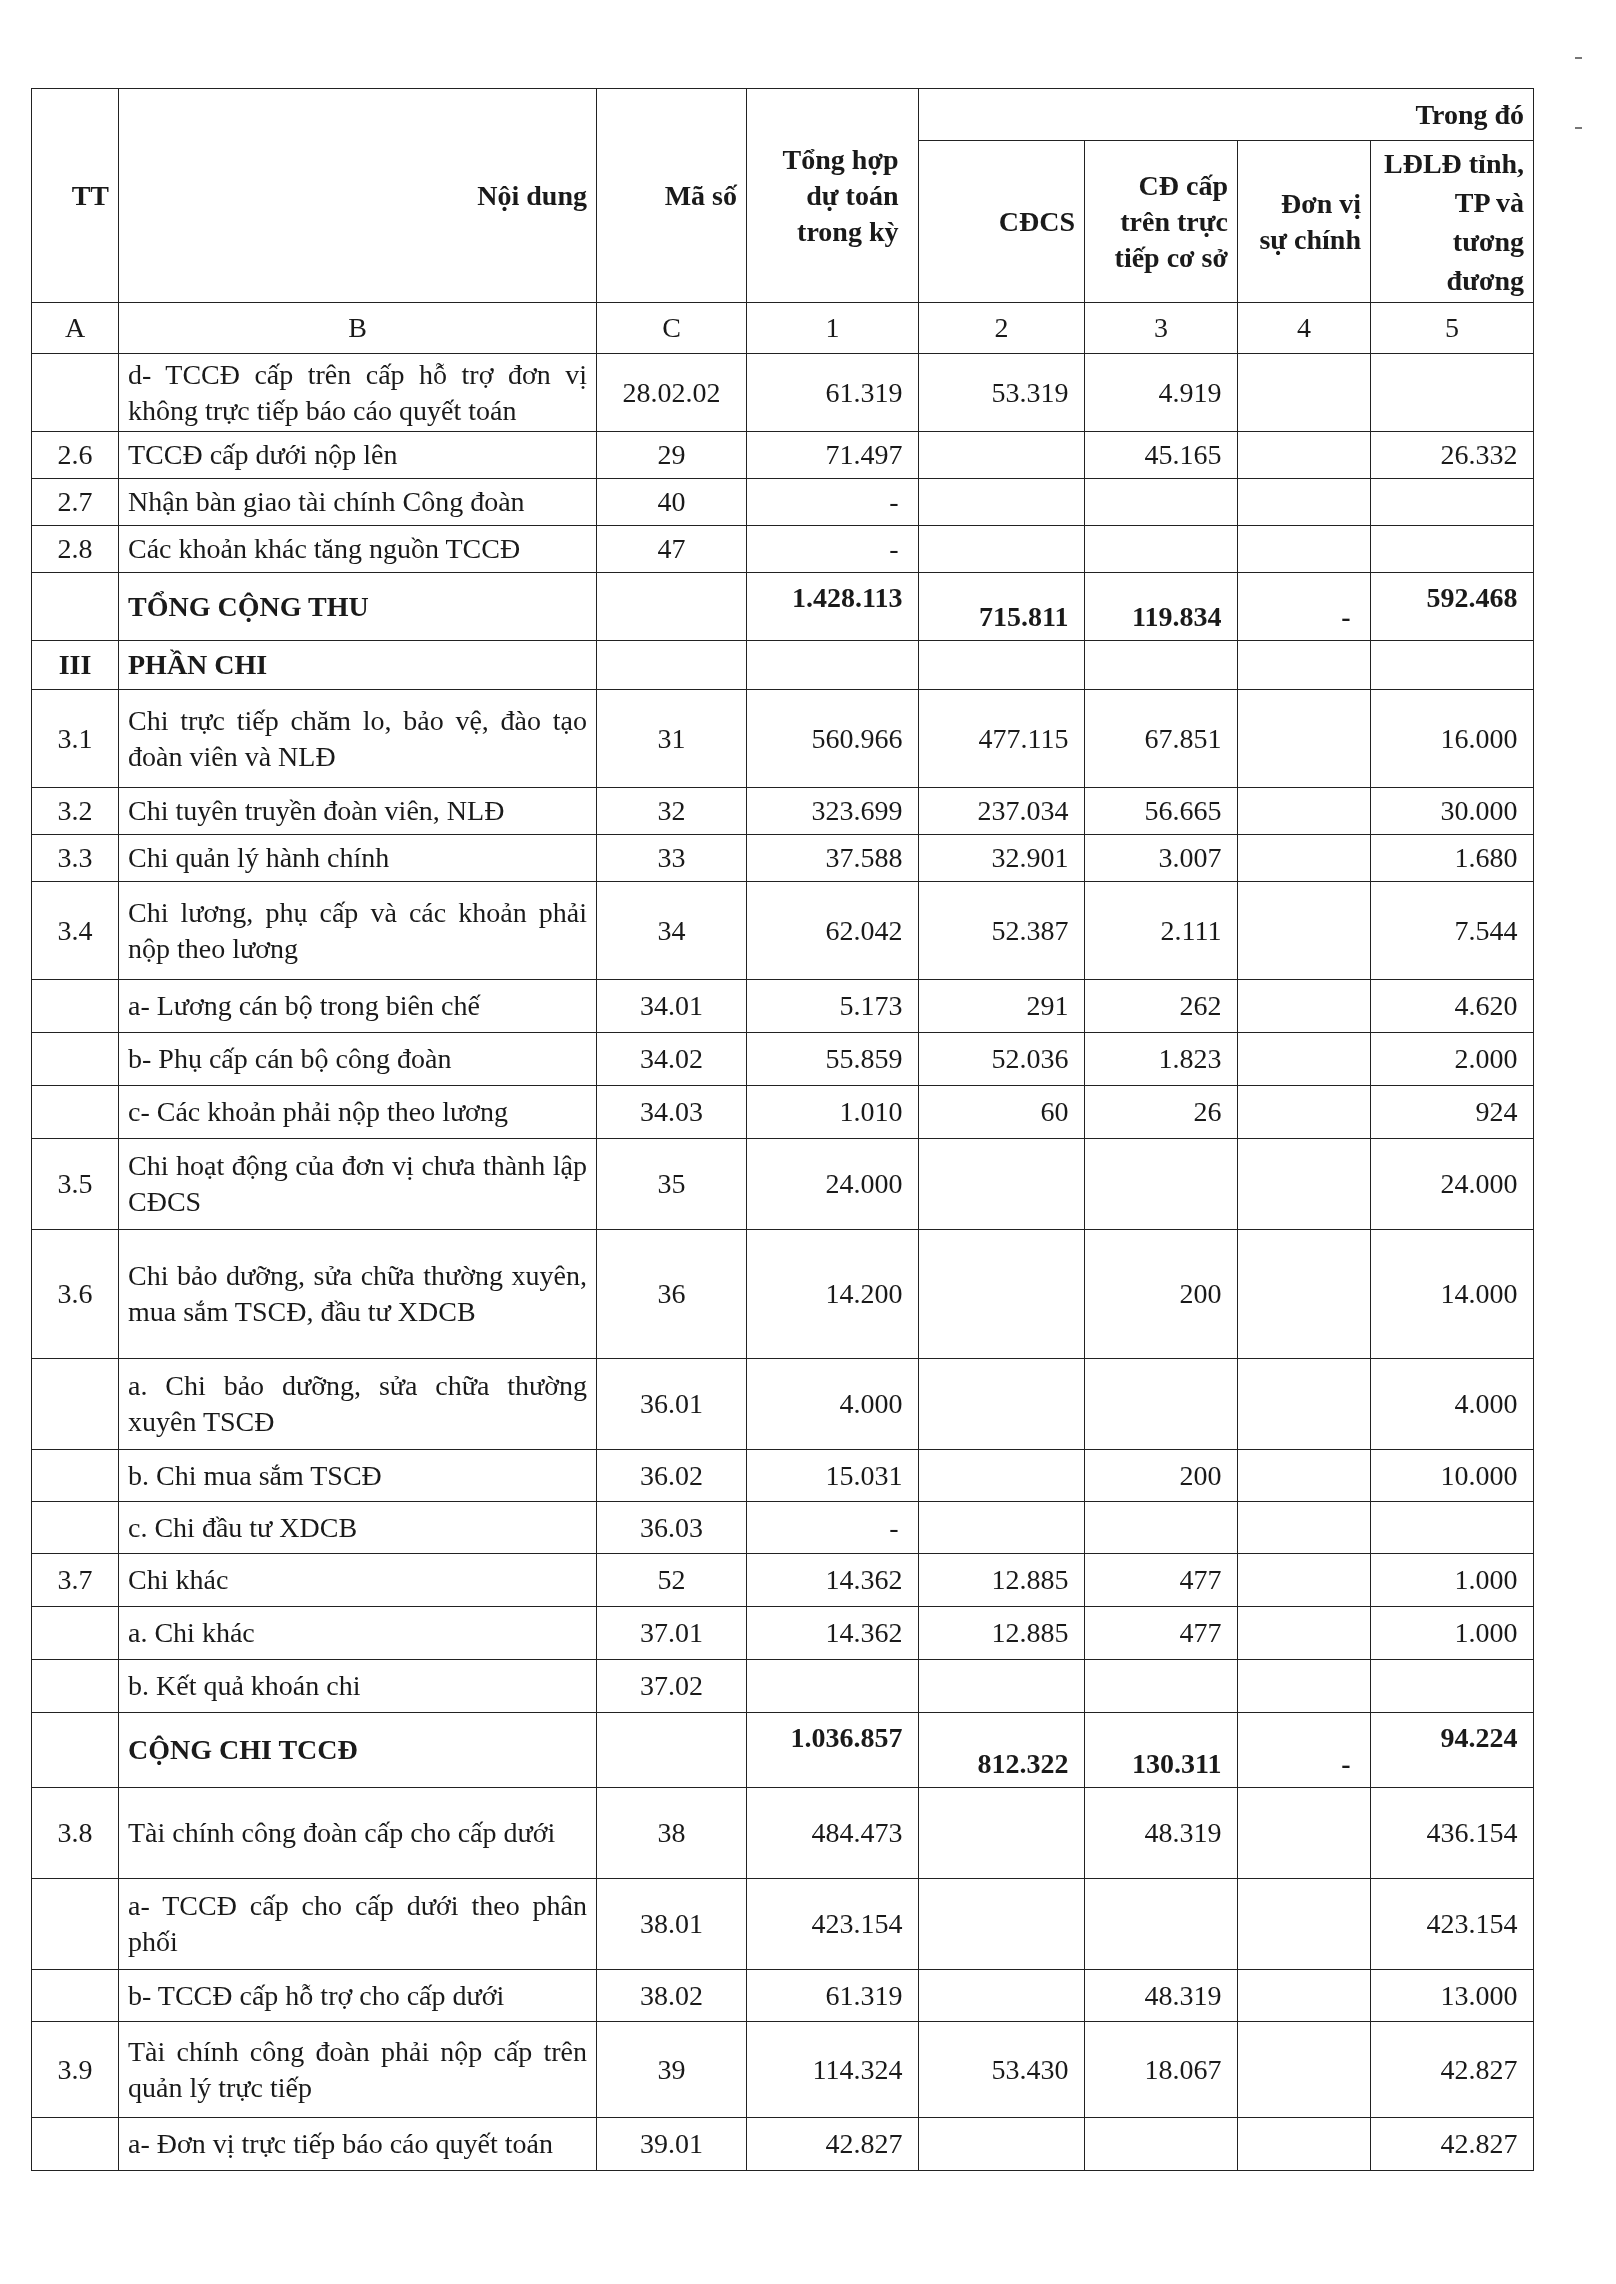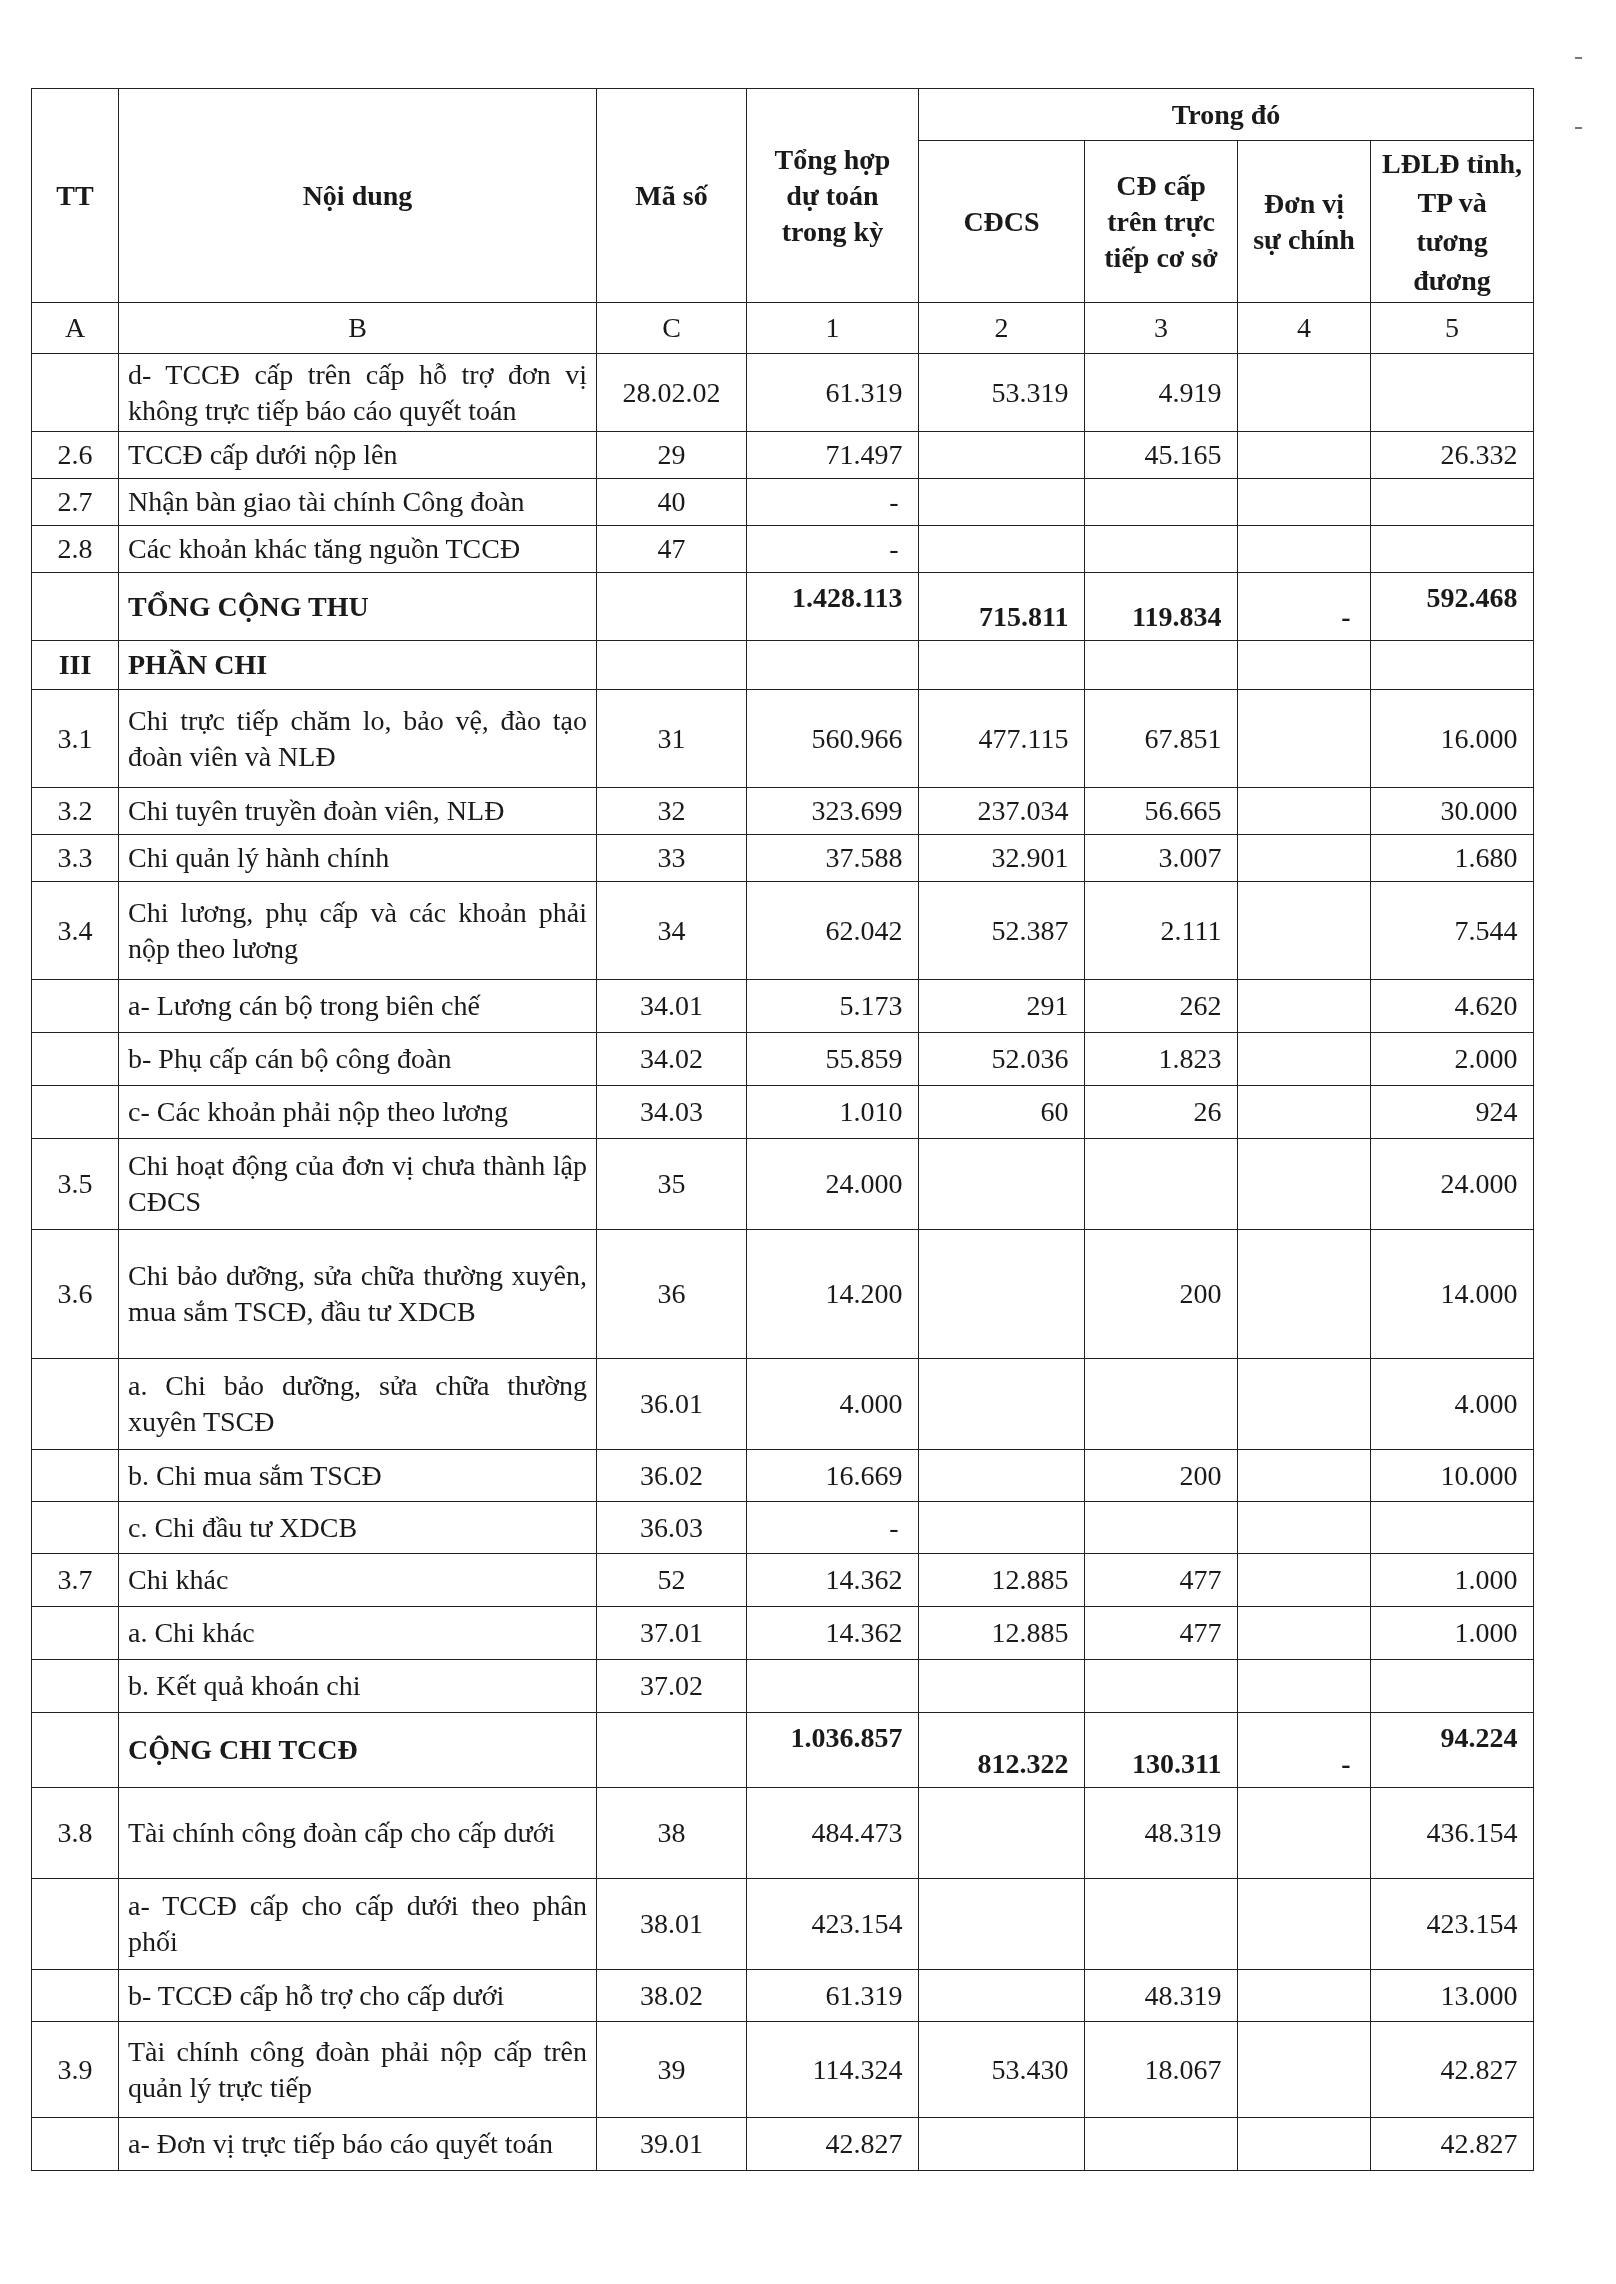--- a/index.html
+++ b/index.html
@@ -1,20 +1,20 @@
 <!DOCTYPE html>
 <html style="font-size:10.4px"><head>
 <meta charset="utf-8">
 <style>
   html, body { margin: 0; padding: 0; background: #ffffff; }
   body { width: 1617px; height: 2284px; position: relative; overflow: hidden; font-family: "Liberation Serif", "DejaVu Serif", serif; color: #1a1a1a; }
   .page { position: absolute; left: 31px; top: 88px; width: 1502px; }
   table { border-collapse: collapse; width: 1502px; table-layout: fixed; }
   td, th { border: 1.6px solid #222; font-size: 28px; line-height: 36px; padding: 2.6px 9px; vertical-align: middle; font-weight: normal; }
-  th { font-weight: bold; text-align: center; }
+  th { font-weight: bold; text-align: right; }
   .c { text-align: center; }
   .r { text-align: right; padding-right: 15.6px; }
   .l { text-align: left; }
   .j { text-align: justify; text-align-last: left; }
   .b { font-weight: bold; }
   .bottom { vertical-align: bottom; padding-bottom: 5.2px; }
   .top { vertical-align: top; padding-top: 6.5px; padding-left: 20px; }
   .dash { text-align: right; padding-right: 19.5px; }
   .mark { position: absolute; background: #777; height: 2px; }
 </style>
@@ -216,21 +216,21 @@
           <td class="r">4.000</td>
           <td class="r"></td>
           <td class="r"></td>
           <td class="r"></td>
           <td class="r">4.000</td>
         </tr>
         <tr style="height: 52px;">
           <td class="c"></td>
           <td class="l">b. Chi mua sắm TSCĐ</td>
           <td class="c">36.02</td>
-          <td class="r">16.669</td>
+          <td class="r">15.031</td>
           <td class="r"></td>
           <td class="r">200</td>
           <td class="r"></td>
           <td class="r">10.000</td>
         </tr>
         <tr style="height: 52px;">
           <td class="c"></td>
           <td class="l">c. Chi đầu tư XDCB</td>
           <td class="c">36.03</td>
           <td class="r dash">-</td>

